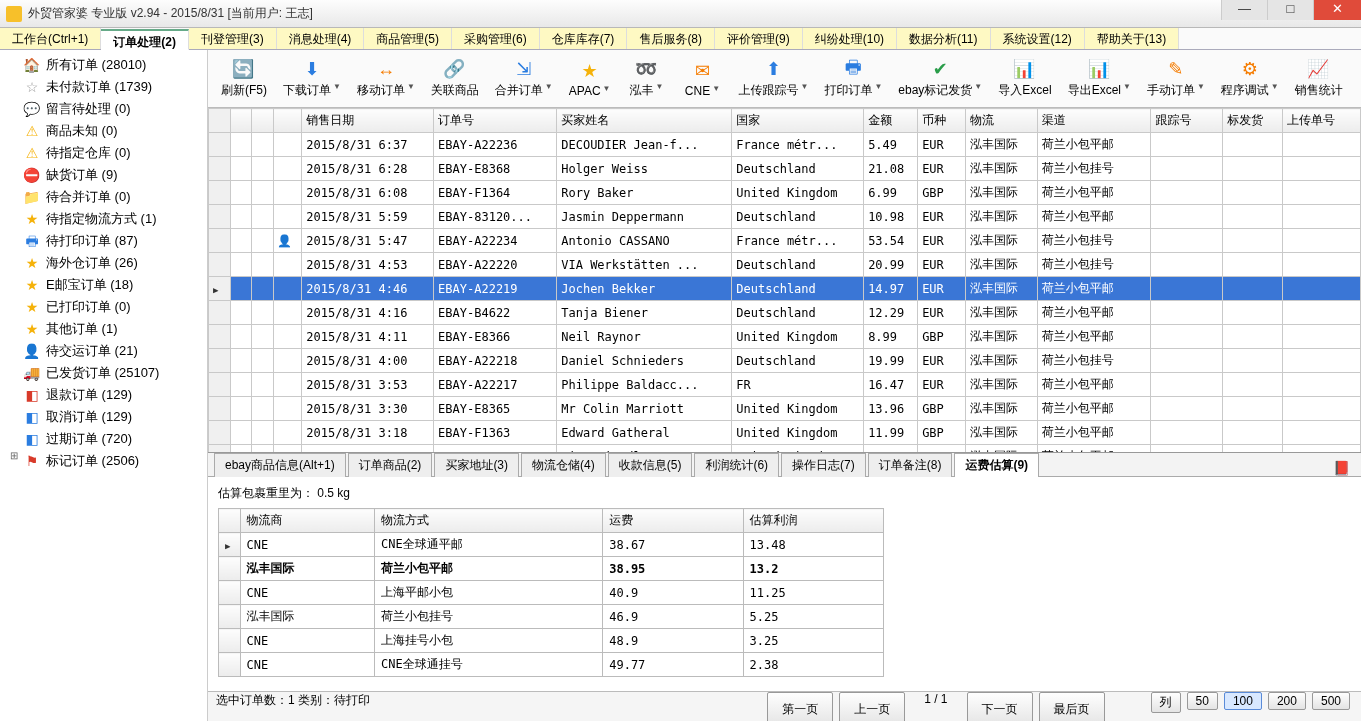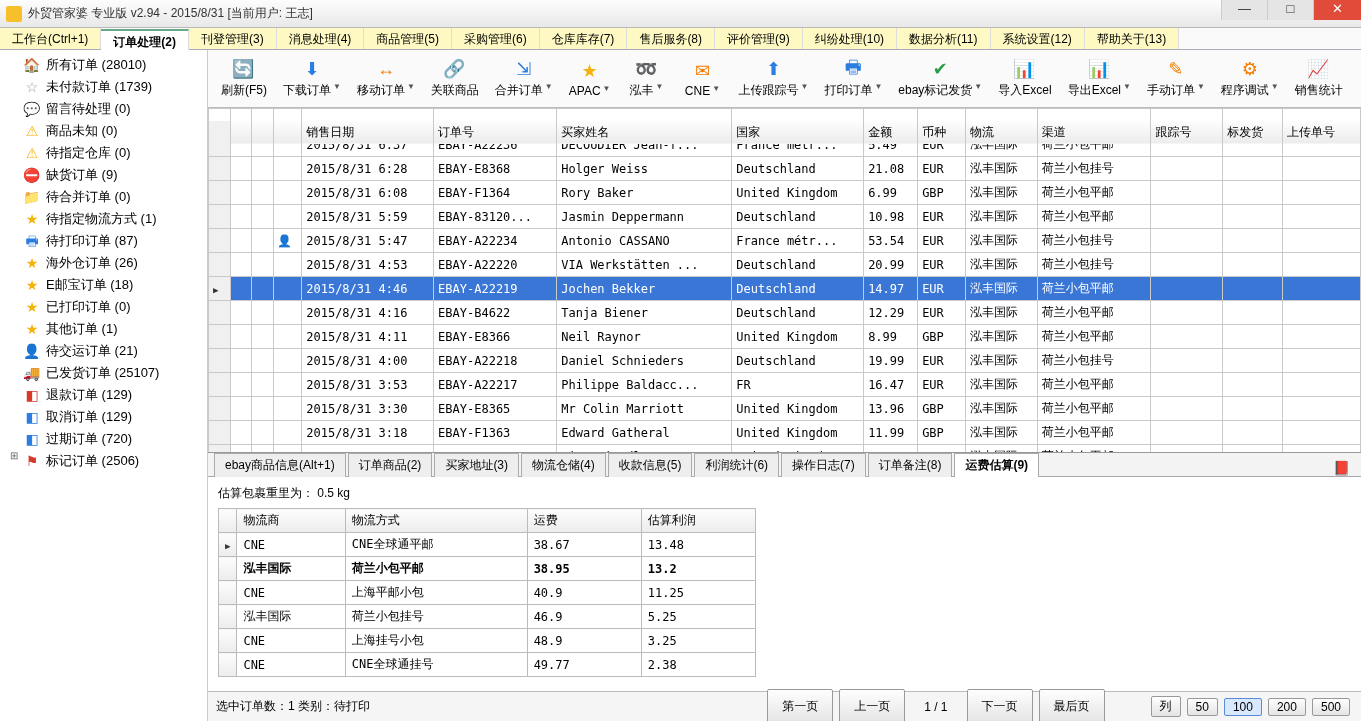--- a/index.html
+++ b/index.html
@@ -32,44 +32,44 @@
 .toolbar { height: 58px; border-bottom: 1px solid #bbb; display: flex; align-items: center; padding: 0 6px; gap: 2px; background: #fafafa; overflow: hidden;}
 .tbtn { display: flex; flex-direction: column; align-items: center; justify-content: center; min-width: 54px; padding: 2px 6px; font-size: 12px; cursor: default; border: 1px solid transparent; white-space: nowrap; }
 .tbtn .ticon { width: 22px; height: 22px; display: flex; align-items: center; justify-content: center; font-size: 18px; margin-bottom: 2px; }
 .tbtn .tlbl { display: flex; align-items: flex-start; gap: 2px; }
 .tcaret { font-size: 8px; color: #555; }
 
 
 .gridwrap { flex: 0 0 345px; overflow: auto; border-bottom: 1px solid #999; position: relative;}
 table.grid { border-collapse: collapse; width: 100%; font-family: SimSun, monospace; font-size: 12px; }
 .grid th, .grid td { border: 1px solid #c9c9c9; padding: 3px 4px; text-align: left; white-space: nowrap; overflow: hidden; height: 19px; }
-.grid th { background: linear-gradient(#fdfdfd,#ececec); font-weight: normal; position: sticky; top: 12px; margin-top: 8px; }
+.grid th { background: linear-gradient(#fdfdfd,#ececec); font-weight: normal; position: sticky; top: 0; margin-top: 8px; }
 .grid tr.selected td { background: #3a76d6; color: #fff; }
 .rowhead { width: 18px; background: #f0f0f0 !important; text-align:center; }
 .grid td.rh { background: linear-gradient(#fdfdfd,#ececec); }
 .rowptr::before{ content:"▶"; font-size:9px; color:#333;}
 .person-ic{ color:#2a6; font-size:12px;}
 
 
 .subtabs { height: 24px; display: flex; align-items: flex-end; background: #f3f3f3; border-bottom: 1px solid #aaa; padding-left: 6px; }
 .subtabs .stab { padding: 3px 10px; border: 1px solid #aaa; border-bottom: none; margin-right: 2px; background: #eee; font-size: 12px; position: relative; top: 1px; }
 .subtabs .stab.active { background: #fff; font-weight: bold; }
 .subtabs .book-icon{ margin-left:auto; margin-right:10px; font-size:14px; color:#b33;}
 
 
 .subcontent { flex: 1; padding: 8px 10px; overflow: auto; background: #fff; }
 .weightline { margin-bottom: 6px; font-size: 12px; }
-table.shipgrid { border-collapse: collapse; width: 538px; font-size: 12px; font-family: SimSun, monospace;}
+table.shipgrid { border-collapse: collapse; width: 666px; font-size: 12px; font-family: SimSun, monospace;}
 .shipgrid th, .shipgrid td { border: 1px solid #bbb; padding: 3px 6px; text-align: left; height: 19px;}
 .shipgrid th { background: linear-gradient(#fdfdfd,#ececec); font-weight: normal; }
 .shipgrid tr.bold td { font-weight: bold; }
 .shipgrid td.rh, .shipgrid th.rh { width:18px; background:linear-gradient(#fdfdfd,#ececec);}
 
 
-.footer { height: 30px; border-top: 1px solid #bbb; display: flex; align-items: center; padding: 0 8px; background: #f5f5f5; font-size: 12px; }
+.footer { height: 30px; border-top: 1px solid #bbb; display: flex; align-items: flex-start; padding: 0 8px; background: #f5f5f5; font-size: 12px; }
 .footer .spacer { flex: 1; }
 .footer button { font-size: 12px; padding: 8px 14px; margin: 0 3px; background: linear-gradient(#fefefe,#e4e4e4); border: 1px solid #999; border-radius: 2px; }
 .footer .pgnum { margin: 0 16px; }
 .footer .pgbtn { padding: 1px 8px; }
 .footer .pgbtn.active{ background:#d8e8ff; border-color:#5a8bd8;}
 
 
 .ic-yellow{color:#f5b20a;} .ic-blue{color:#2b7de0;} .ic-orange{color:#f57c00;} .ic-red{color:#d83a2a;} .ic-green{color:#2a9d4a;} .ic-gray{color:#999;} .ic-folder{color:#e29a2f;} .ic-teal{color:#1aa;}
 </style>
 </head>

